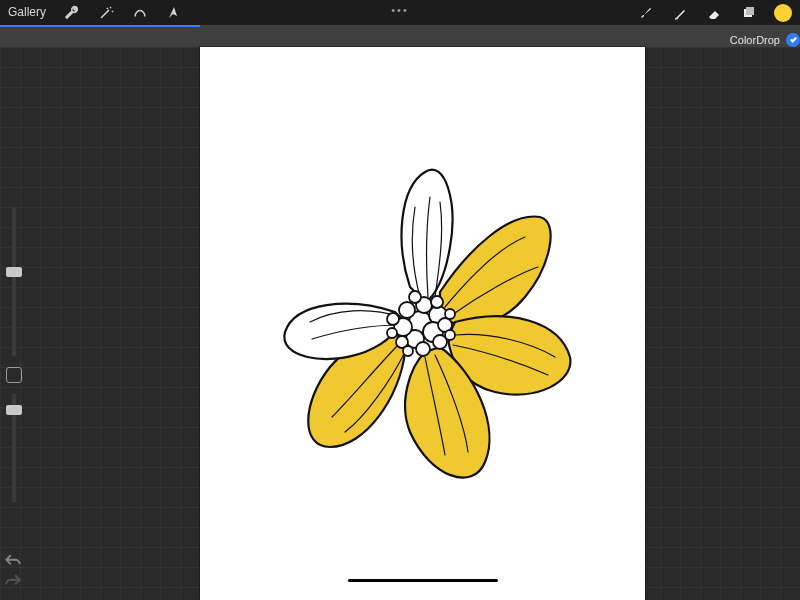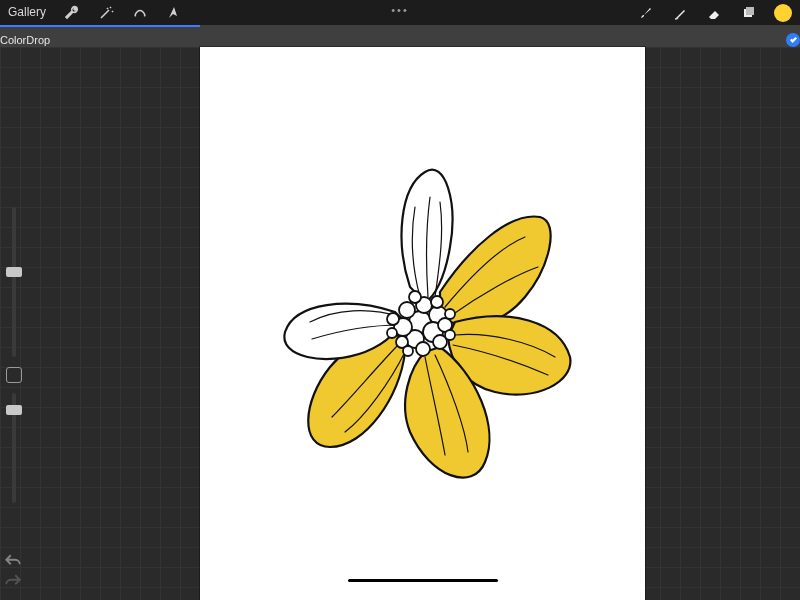--- a/index.html
+++ b/index.html
@@ -16,21 +16,21 @@
   .toolbar-right { margin-left: auto; display: flex; align-items: center; gap: 18px; }
   .gallery-label { color: #d8d8d8; font-size: 12px; cursor: pointer; }
   .tb-icon { width: 16px; height: 16px; display: flex; align-items: center; justify-content: center; cursor: pointer; }
   .tb-icon svg { stroke: #cfcfcf; fill: none; stroke-width: 1.6; }
   .ellipsis { position: absolute; left: 50%; top: 4px; transform: translateX(-50%); color: #9a9a9a; font-size: 11px; letter-spacing: 2px; cursor: pointer; }
   .color-swatch { width: 18px; height: 18px; border-radius: 50%; background: var(--swatch); cursor: pointer; }
 
   
   .notif {
     position: absolute; top: 25px; left: 0; right: 0; height: 30px;
-    background: #3f3f3f; display: flex; align-items: center; justify-content: space-between;
+    background: #3f3f3f; display: flex; align-items: center; justify-content: flex-end;
     gap: 6px; color: #e6e6e6; font-size: 11px;
     border-bottom: 1px solid #2a2a2a;
   }
   .notif-progress { position: absolute; top: 0; left: 0; height: 2px; background: #3f7bff; }
   .check-badge { width: 14px; height: 14px; border-radius: 50%; background: #2e7dff; display: flex; align-items: center; justify-content: center; }
   .check-badge svg { stroke: #fff; stroke-width: 2.5; fill: none; }
 
   
   .workspace {
     position: absolute; top: 47px; bottom: 0; left: 0; right: 0;

